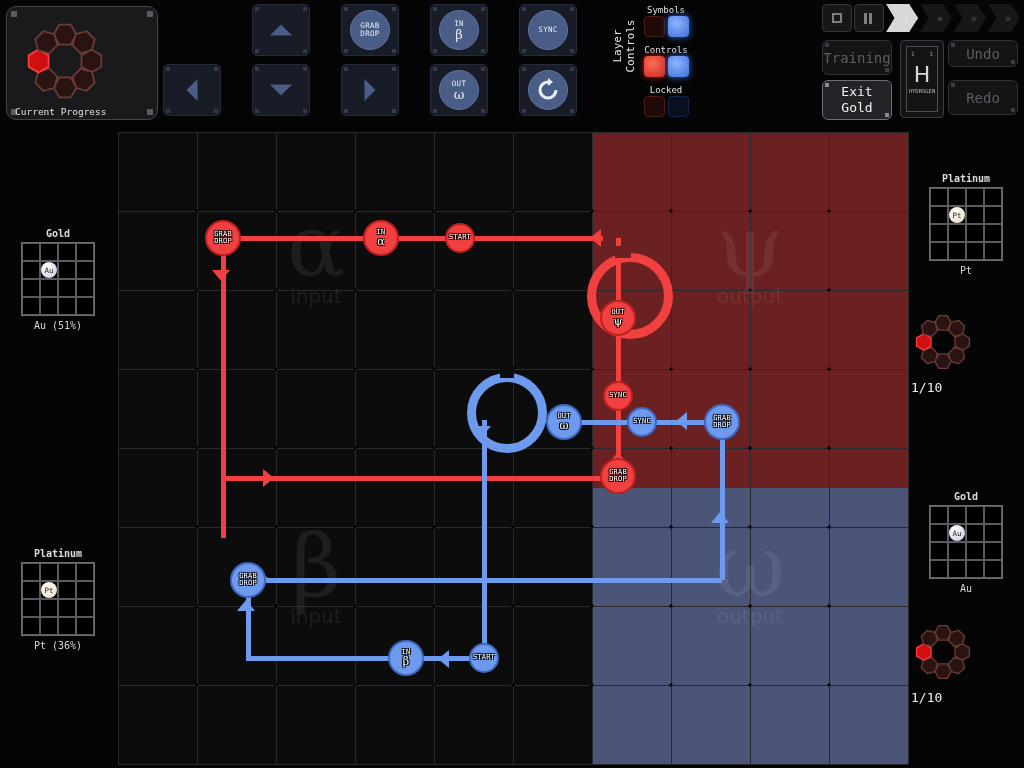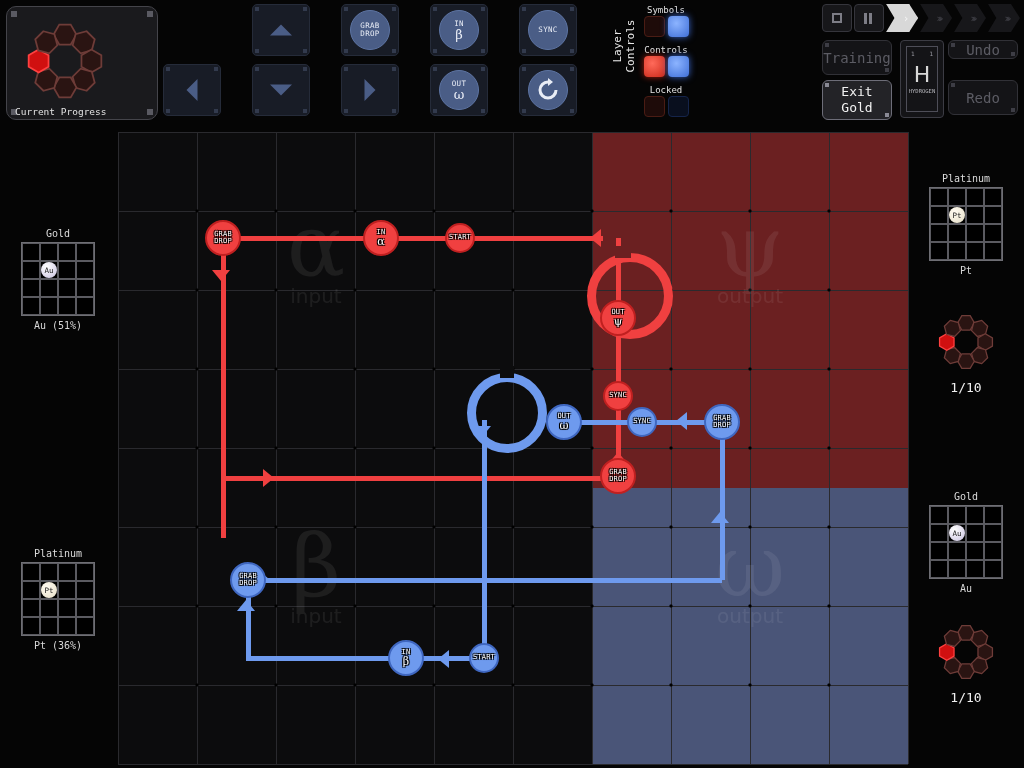--- a/index.html
+++ b/index.html
@@ -100,51 +100,51 @@
   
   .rbtn {
     position:absolute; background:#141417; border:1px solid #313137; border-radius:6px;
     color:#5c5c64; font-size:14px; display:flex;align-items:center;justify-content:center;
     font-family:"DejaVu Sans Mono", monospace; text-align:center; line-height:16px;
   }
   .rbtn .nub { position:absolute;width:4px;height:4px;background:#3d3d45; }
   #btn-training { left:822px; top:40px; width:70px; height:35px; }
   #btn-exit { left:822px; top:80px; width:70px; height:40px;
               background:#232327; border-color:#6d6d78; color:#f2f2f2; font-size:13px; }
-  #btn-undo { left:948px; top:40px; width:70px; height:19px; }
+  #btn-undo { left:948px; top:40px; width:70px; height:27px; }
   #btn-redo { left:948px; top:80px; width:70px; height:35px; }
   #elem-card {
     position:absolute; left:900px; top:40px; width:44px; height:78px;
     background:#141417; border:1px solid #3c3c44; border-radius:4px;
   }
   #elem-inner { position:absolute; left:5px;top:5px;right:5px;bottom:5px; border:1px solid #4e4e58;
                 display:flex;flex-direction:column;align-items:center;justify-content:center; }
   #elem-sym { color:#d8d8d8; font-size:22px; line-height:22px; font-family:"DejaVu Sans", sans-serif; }
   #elem-name { color:#b5b5bb; font-size:5.5px; font-family:"DejaVu Sans Mono", monospace; margin-top:2px;}
   .elem-num { position:absolute; color:#9a9aa2; font-size:6px; font-family:"DejaVu Sans Mono", monospace;}
 
   
   .side-panel { position:absolute; width:110px; text-align:center; }
-  .sp-title { color:#dcdcdc; font-size:10px; font-family:"DejaVu Sans Mono", monospace; margin-bottom:3px;}
+  .sp-title { color:#dcdcdc; font-size:10px; font-family:"DejaVu Sans Mono", monospace; margin-bottom:3px;font-weight:bold;}
   .sp-grid { width:74px; height:74px; margin:0 auto; display:grid;
              grid-template-columns:repeat(4,1fr); grid-template-rows:repeat(4,1fr);
              border:1px solid #6e6e74; background:#000; }
   .sp-cell { border:0.5px solid #5a5a60; position:relative; }
   .atom {
     position:absolute; left:50%;top:50%; transform:translate(-50%,-50%);
     width:16px;height:16px;border-radius:50%;
     display:flex;align-items:center;justify-content:center;
     font-size:7.5px; font-family:"DejaVu Sans Mono", monospace; color:#1a1a1a;
   }
   .atom-au { background:radial-gradient(circle at 35% 30%, #ffffff, #c9c2e0); }
   .atom-pt { background:radial-gradient(circle at 35% 30%, #fffaf0, #e6dfc8); }
   .sp-sub { color:#d8d8d8; font-size:10px; font-family:"DejaVu Sans Mono", monospace; margin-top:4px;}
 
   
-  .flower-wrap { position:absolute; width:110px; text-align:center; }
+  .flower-wrap { position:absolute; width:110px; }
   .flower-count { color:#f0f0f0; font-size:13px; font-family:"DejaVu Sans Mono", monospace; margin-top:2px;}
 
   
   #reactor { position:absolute; left:118px; top:132px; width:790px; height:632px; background:#0c0c0d; }
   #zone-red, #zone-blue { position:absolute; }
   #zone-red  { left:474px; top:0px;   width:316px; height:356px; background:#6b2021; }
   #zone-blue { left:474px; top:356px; width:316px; height:276px; background:#4a5578; }
   .gridlines { position:absolute; inset:0; }
   .gl-v, .gl-h { position:absolute; background:#2a2a2e; }
   .gl-v { width:1px; top:0; bottom:0; }

